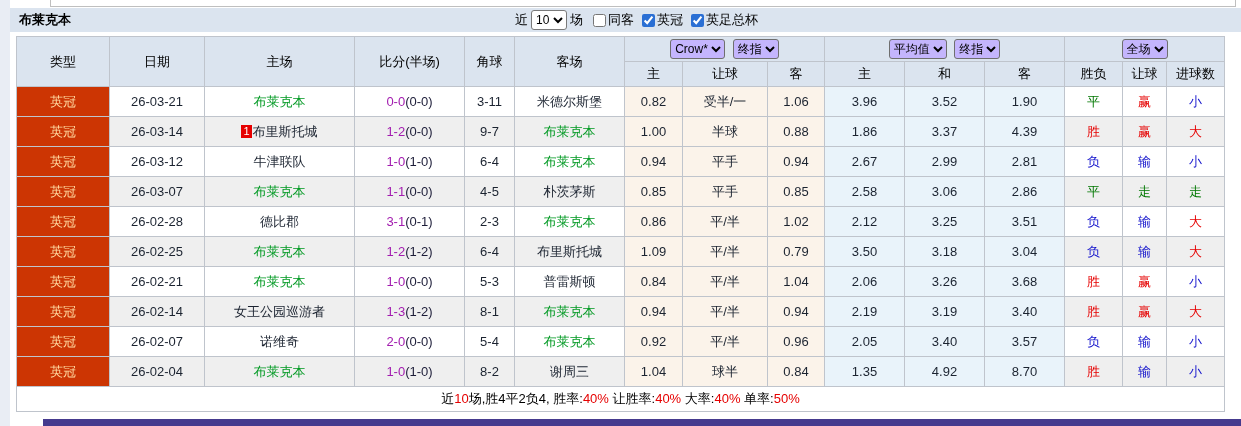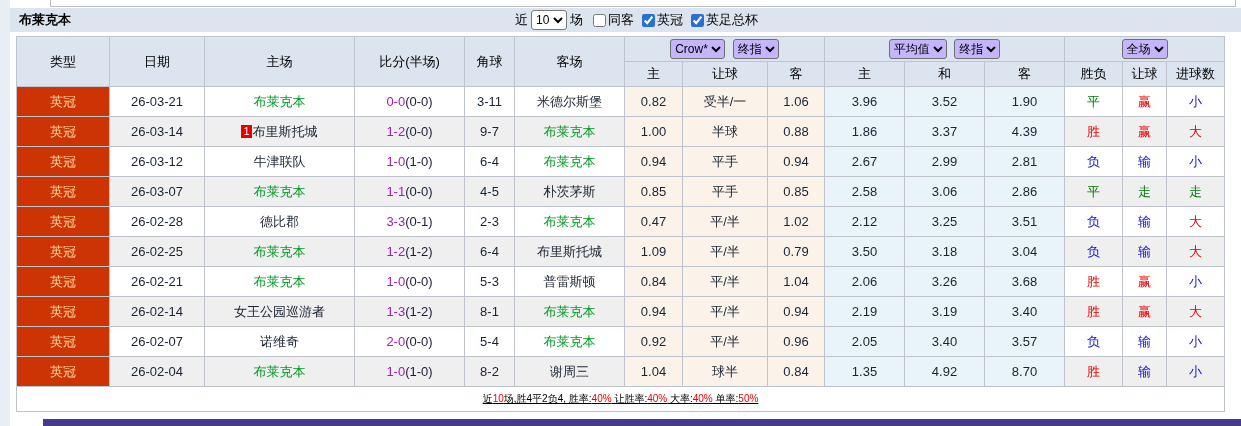--- a/index.html
+++ b/index.html
@@ -49,21 +49,21 @@
   .self{color:#009922;}
   .score-main{color:#a21caf;}
   .score-half{color:#1c1c38;margin-top:28px;}
   .badge1{
     display:inline-block;background:#e60000;color:#fff;font-size:11px;
     line-height:13px;padding:0 2px;margin-right:1px;vertical-align:1px;
   }
   .c-red{color:#e60000;}
   .c-blue{color:#1212cc;}
   .c-green{color:#007700;}
-  td.footer-cell{height:25px;background:#fff;font-size:10px;color:#000;text-decoration:underline;}
+  td.footer-cell{height:25px;background:#fff;font-size:13px;color:#000;}
   td.footer-cell .seg-red{color:#e60000;}
   .purple-bar{position:absolute;left:43px;right:0;bottom:0;height:7px;background:#453a8e;}
 </style>
 </head>
 <body>
 
 <div class="left-strip"></div>
 <div class="top-fragment"></div>
 
 <div class="title-bar">
@@ -197,24 +197,24 @@
         <td class="eu">3.06</td>
         <td class="eu">2.86</td>
         <td class="c-green">平</td>
         <td class="c-green">走</td>
         <td class="c-green">走</td>
       </tr>
       <tr>
         <td class="league">英冠</td>
         <td>26-02-28</td>
         <td><span>德比郡</span></td>
-        <td><span class="score-main">3-3</span><span class="score-half">(0-1)</span></td>
+        <td><span class="score-main">3-1</span><span class="score-half">(0-1)</span></td>
         <td>2-3</td>
         <td><span class="self">布莱克本</span></td>
-        <td class="ah">0.47</td>
+        <td class="ah">0.86</td>
         <td class="ah">平/半</td>
         <td class="ah">1.02</td>
         <td class="eu">2.12</td>
         <td class="eu">3.25</td>
         <td class="eu">3.51</td>
         <td class="c-blue">负</td>
         <td class="c-blue">输</td>
         <td class="c-red">大</td>
       </tr>
       <tr class="alt">

